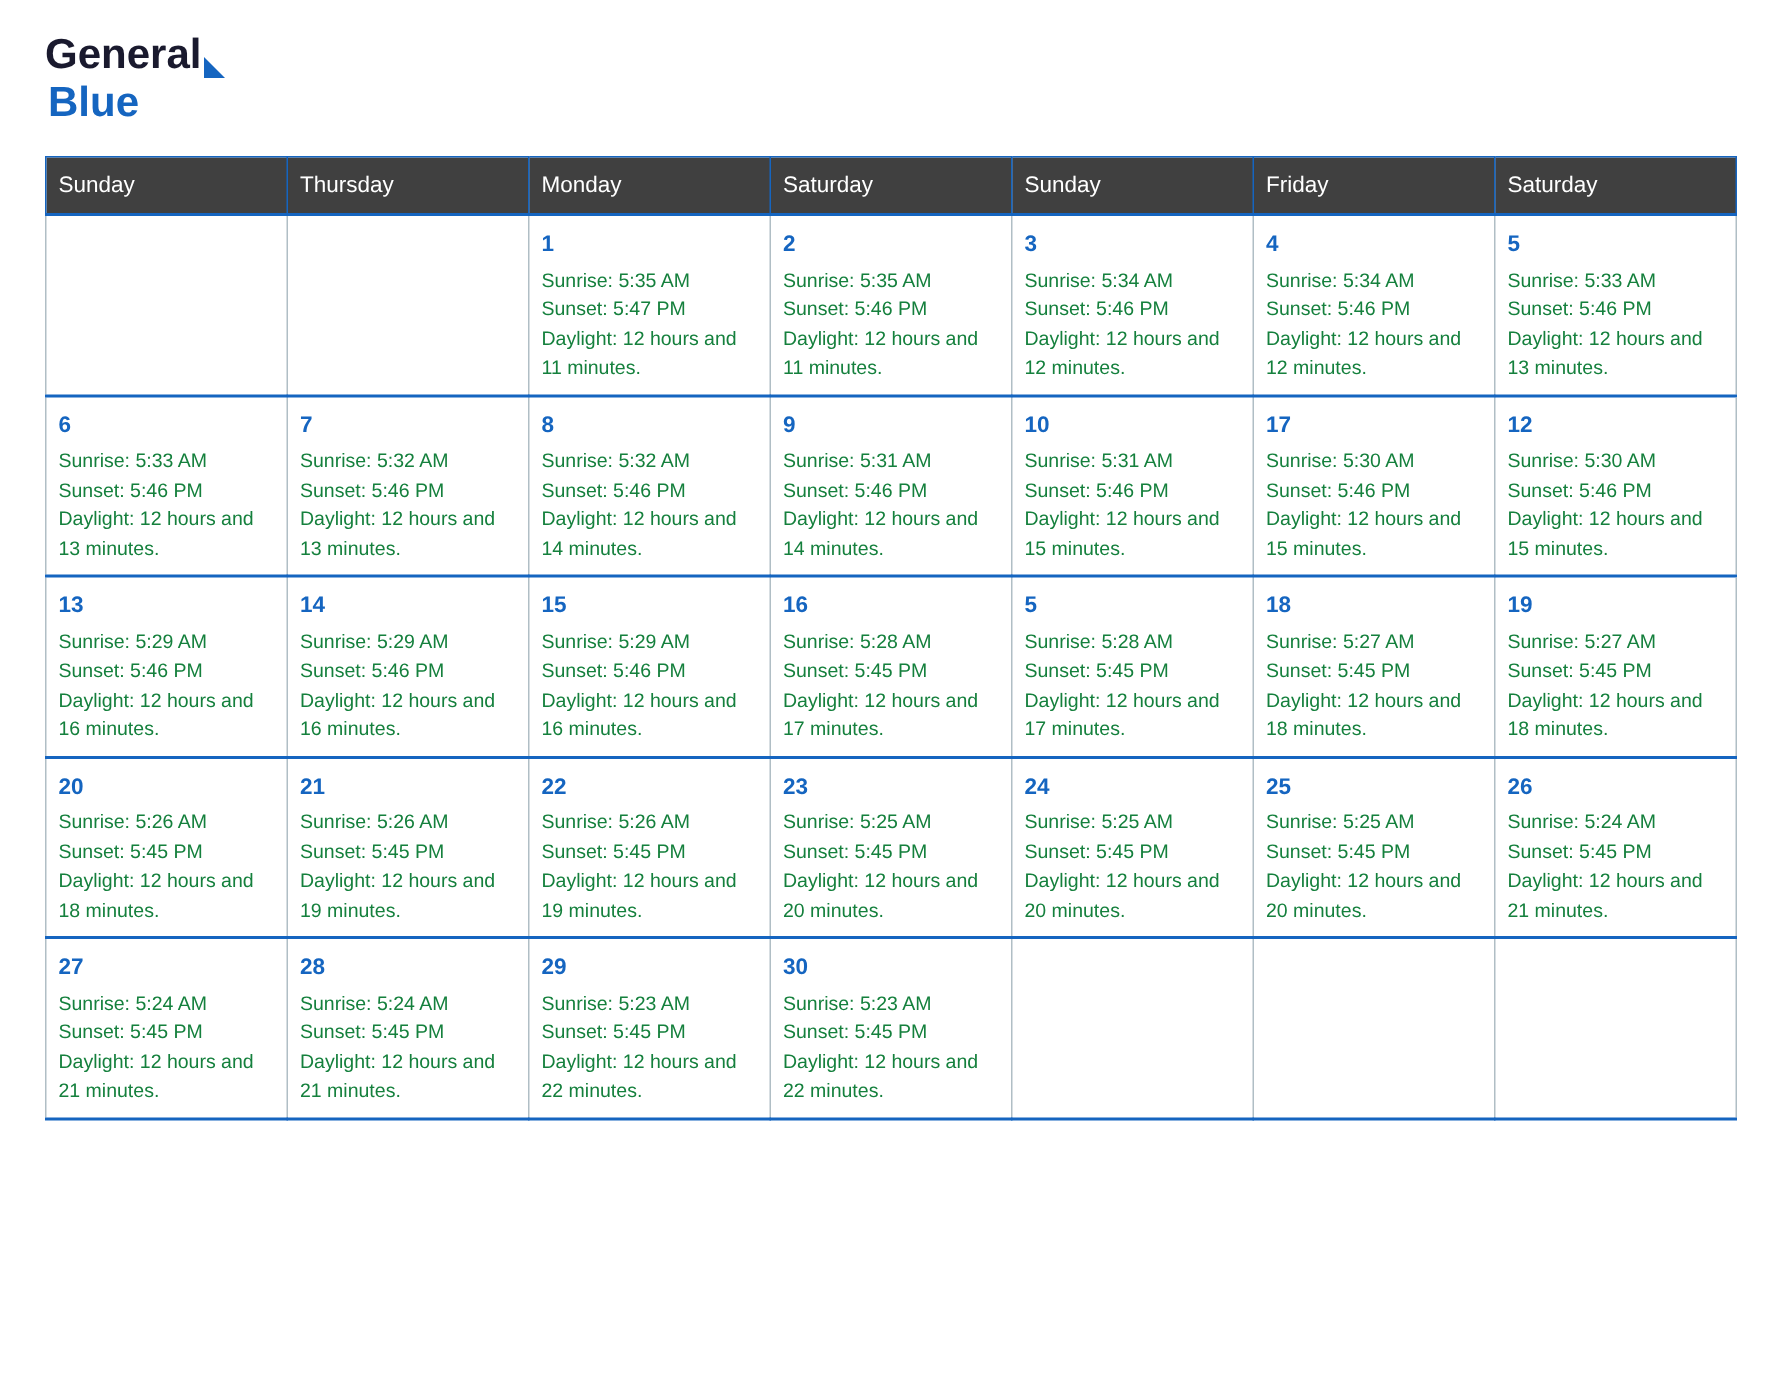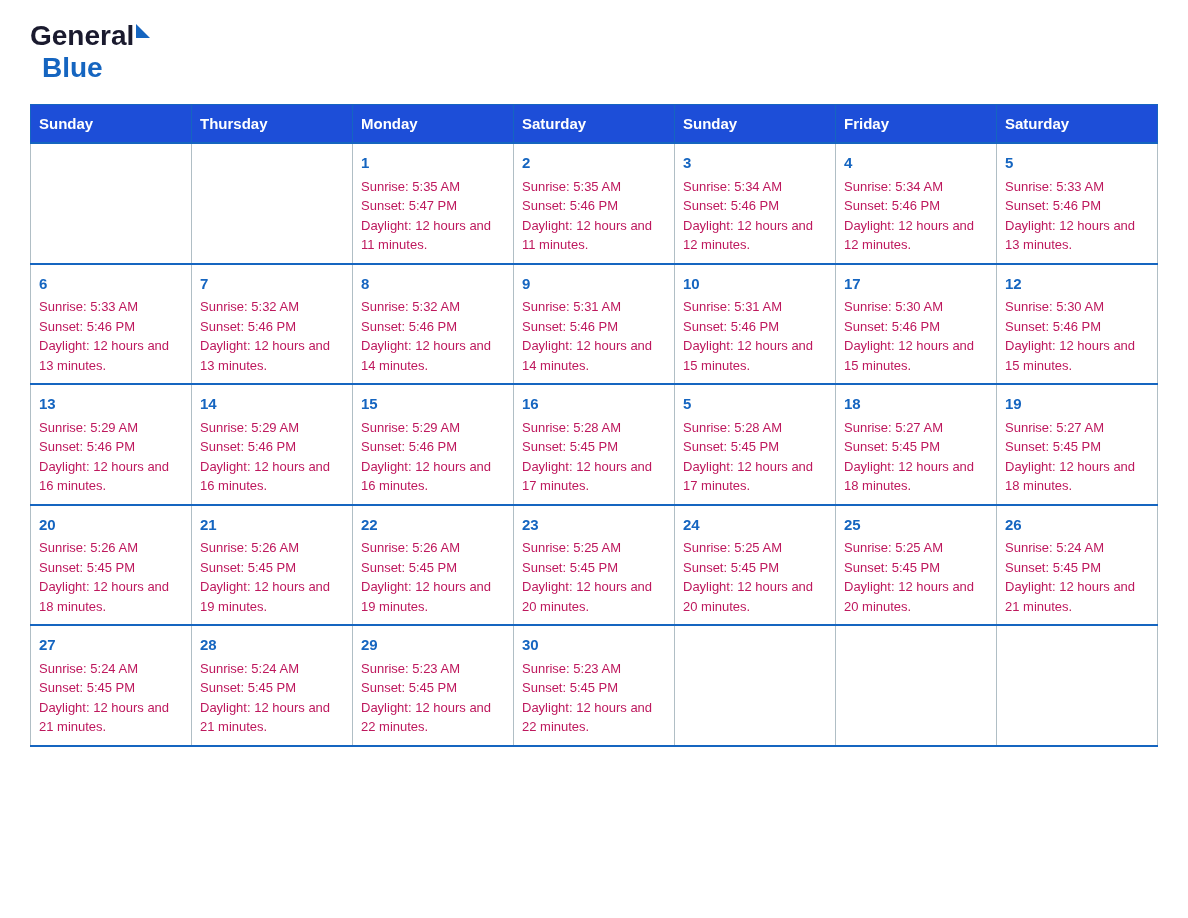--- a/index.html
+++ b/index.html
@@ -17,66 +17,66 @@
       align-items: flex-start;
       margin-bottom: 20px;
     }
     .logo {
       display: flex;
       flex-direction: column;
       align-items: flex-start;
     }
     .logo-text {
       display: flex;
-      align-items: flex-start;
+      align-items: flex-end;
       font-size: 28px;
       font-weight: bold;
       color: #1a1a2e;
     }
     .logo-general { color: #1a1a2e; }
     .logo-arrow {
       width: 0;
       height: 0;
       border-left: 14px solid #1565c0;
       border-top: 14px solid transparent;
       border-bottom: 0px solid transparent;
       display: inline-block;
       margin-left: 2px;
       margin-top: 4px;
     }
     .logo-blue {
       color: #1565c0;
       font-size: 28px;
       font-weight: bold;
-      margin-left: 12px;
+      margin-left: 2px;
     }
     .title-block {
       text-align: right;
     }
     .month-title {
       font-size: 52px;
       font-weight: normal;
       color: #1a1a2e;
     }
     .location-title {
       font-size: 22px;
       color: #1a1a2e;
       font-weight: normal;
     }
     .calendar {
       width: 100%;
       border-collapse: collapse;
       border: 1px solid #b0bec5;
     }
     .calendar th {
-      background-color: #1d4ed8;
+      background-color: #404040;
       color: #fff;
       padding: 10px 8px;
       font-size: 15px;
-      font-weight: bold;
+      font-weight: normal;
       text-align: left;
       border: 1px solid #1565c0;
     }
     .calendar td {
       vertical-align: top;
       padding: 8px;
       border: 1px solid #b0bec5;
       width: 14.28%;
       min-height: 110px;
       font-size: 13px;
@@ -84,21 +84,21 @@
       color: #333;
     }
     .day-number {
       font-size: 15px;
       font-weight: bold;
       color: #1565c0;
       display: block;
       margin-bottom: 2px;
     }
     .day-info {
-      color: #be185d;
+      color: #15803d;
       font-size: 13px;
     }
     .empty-cell {
       background: #fff;
     }
     tr { border-bottom: 2px solid #1565c0; }
   </style>
 </head>
 <body>
 

